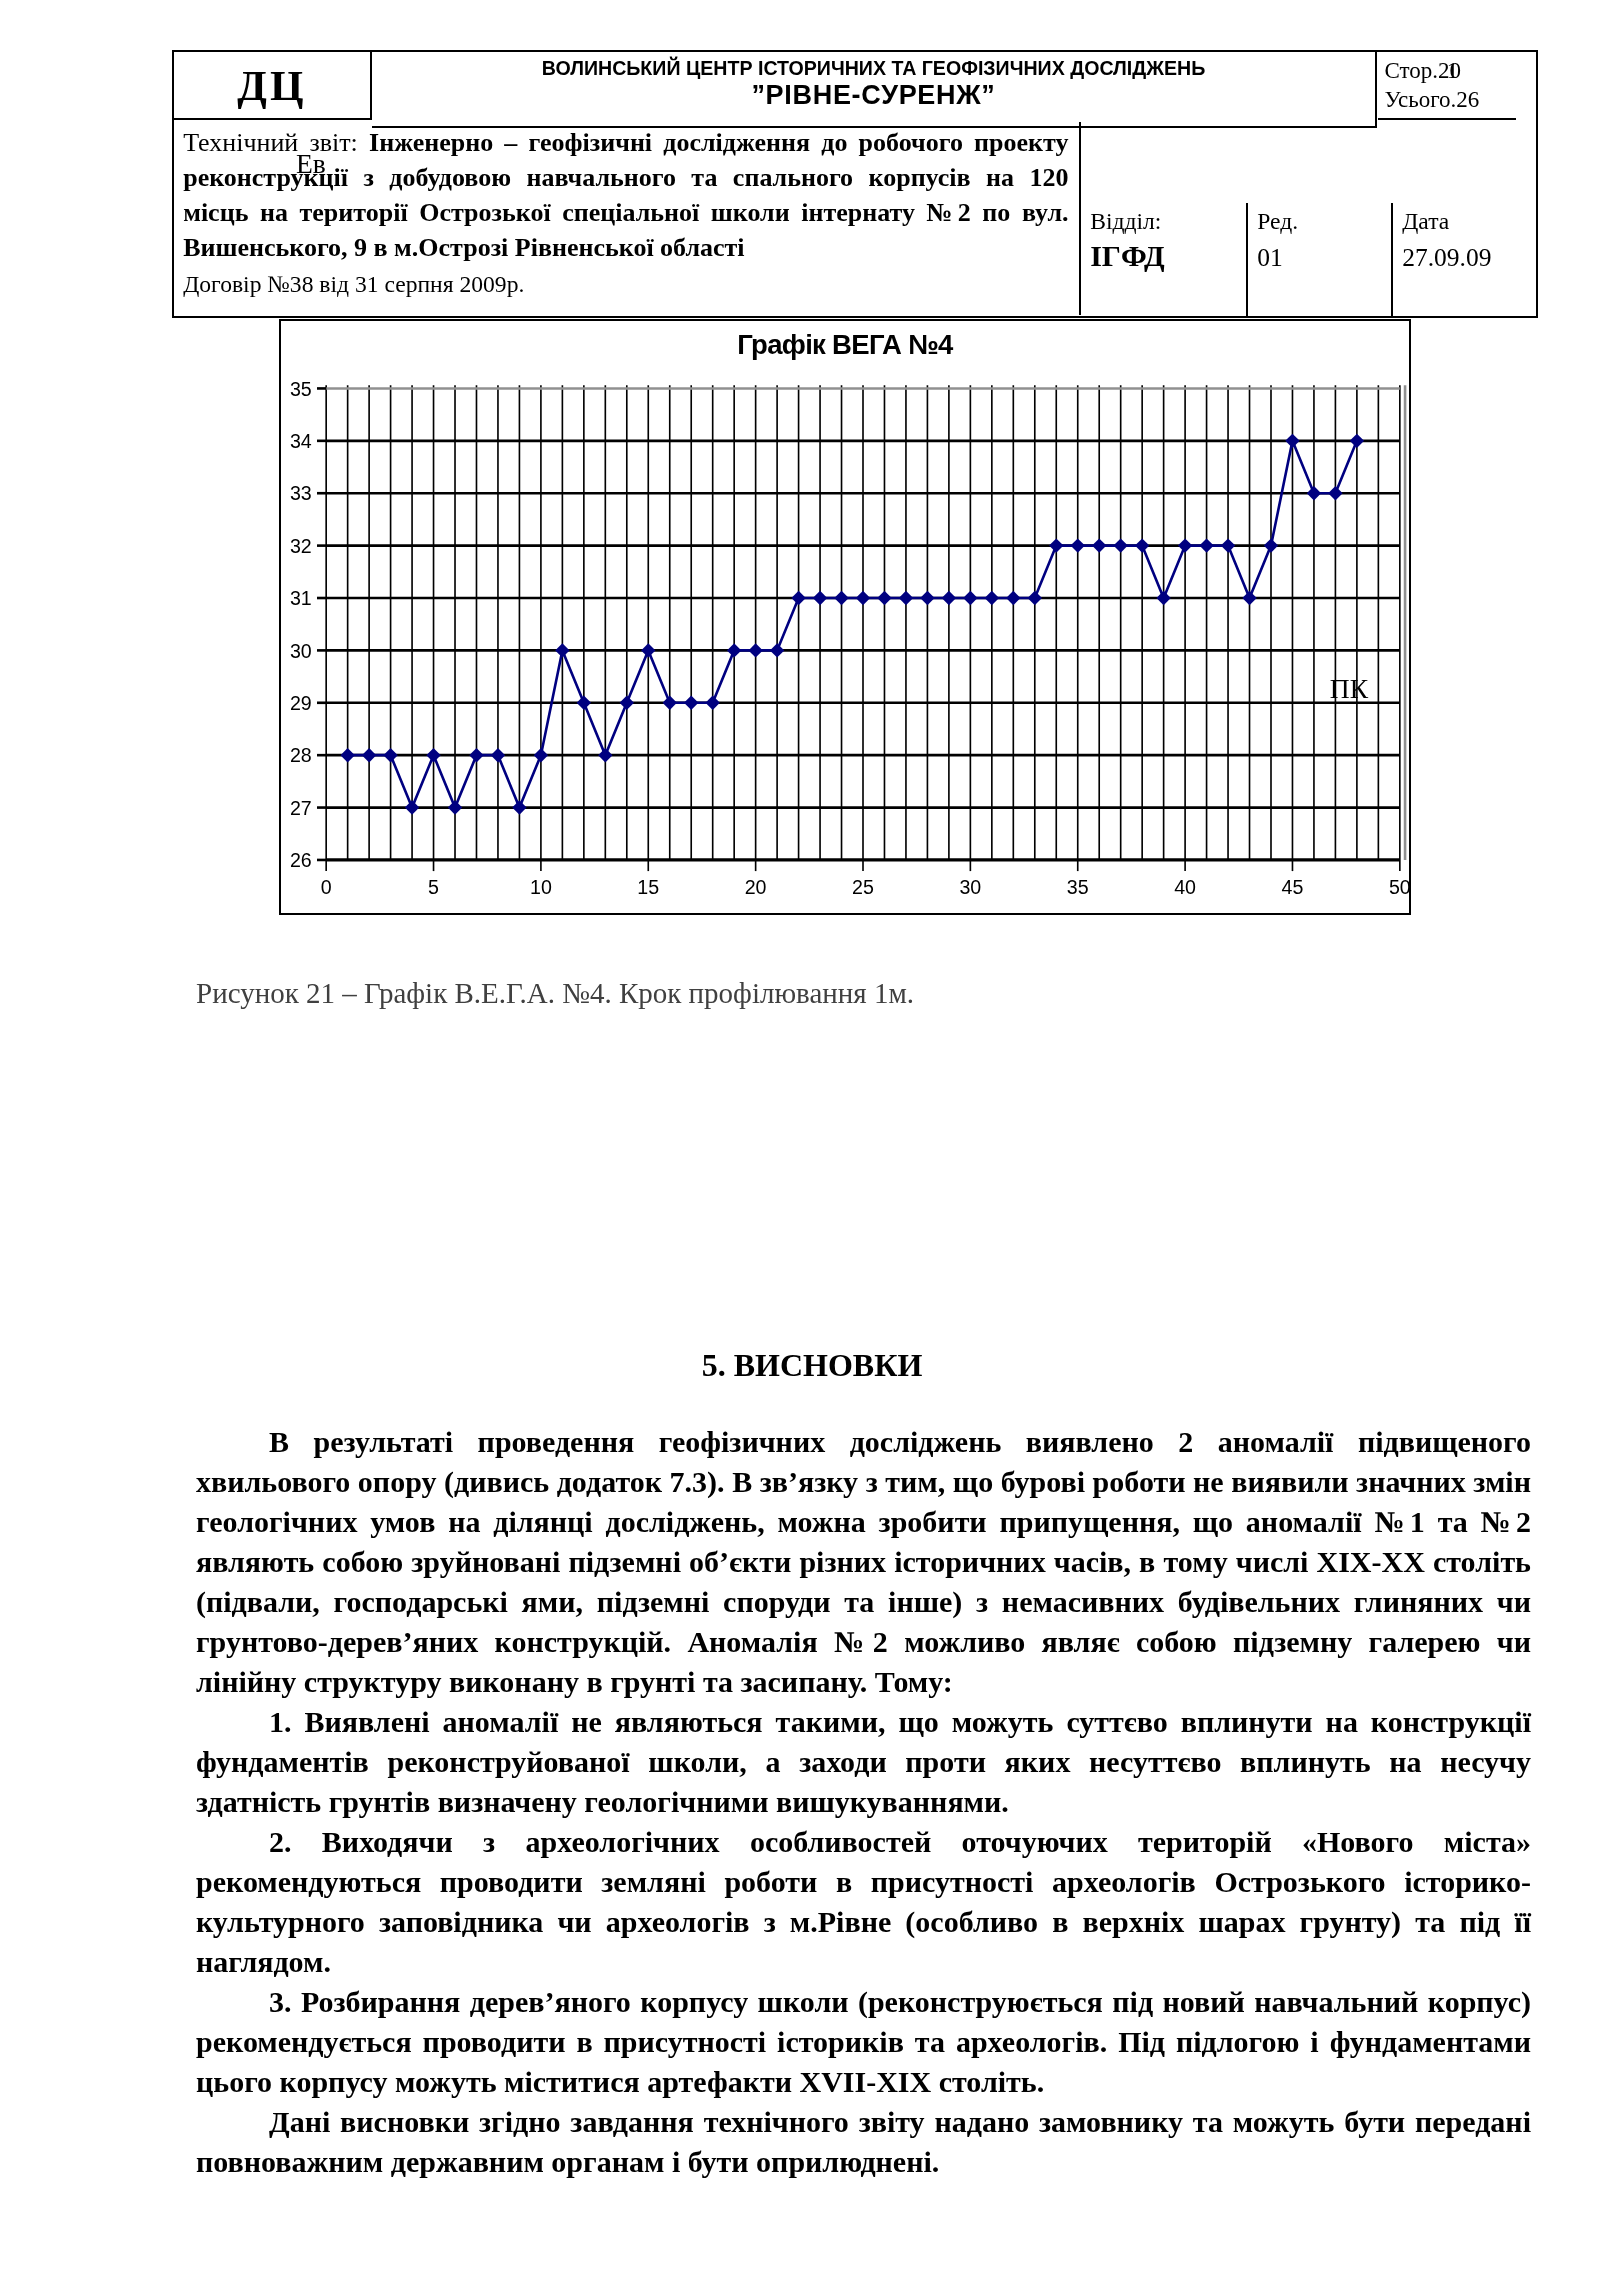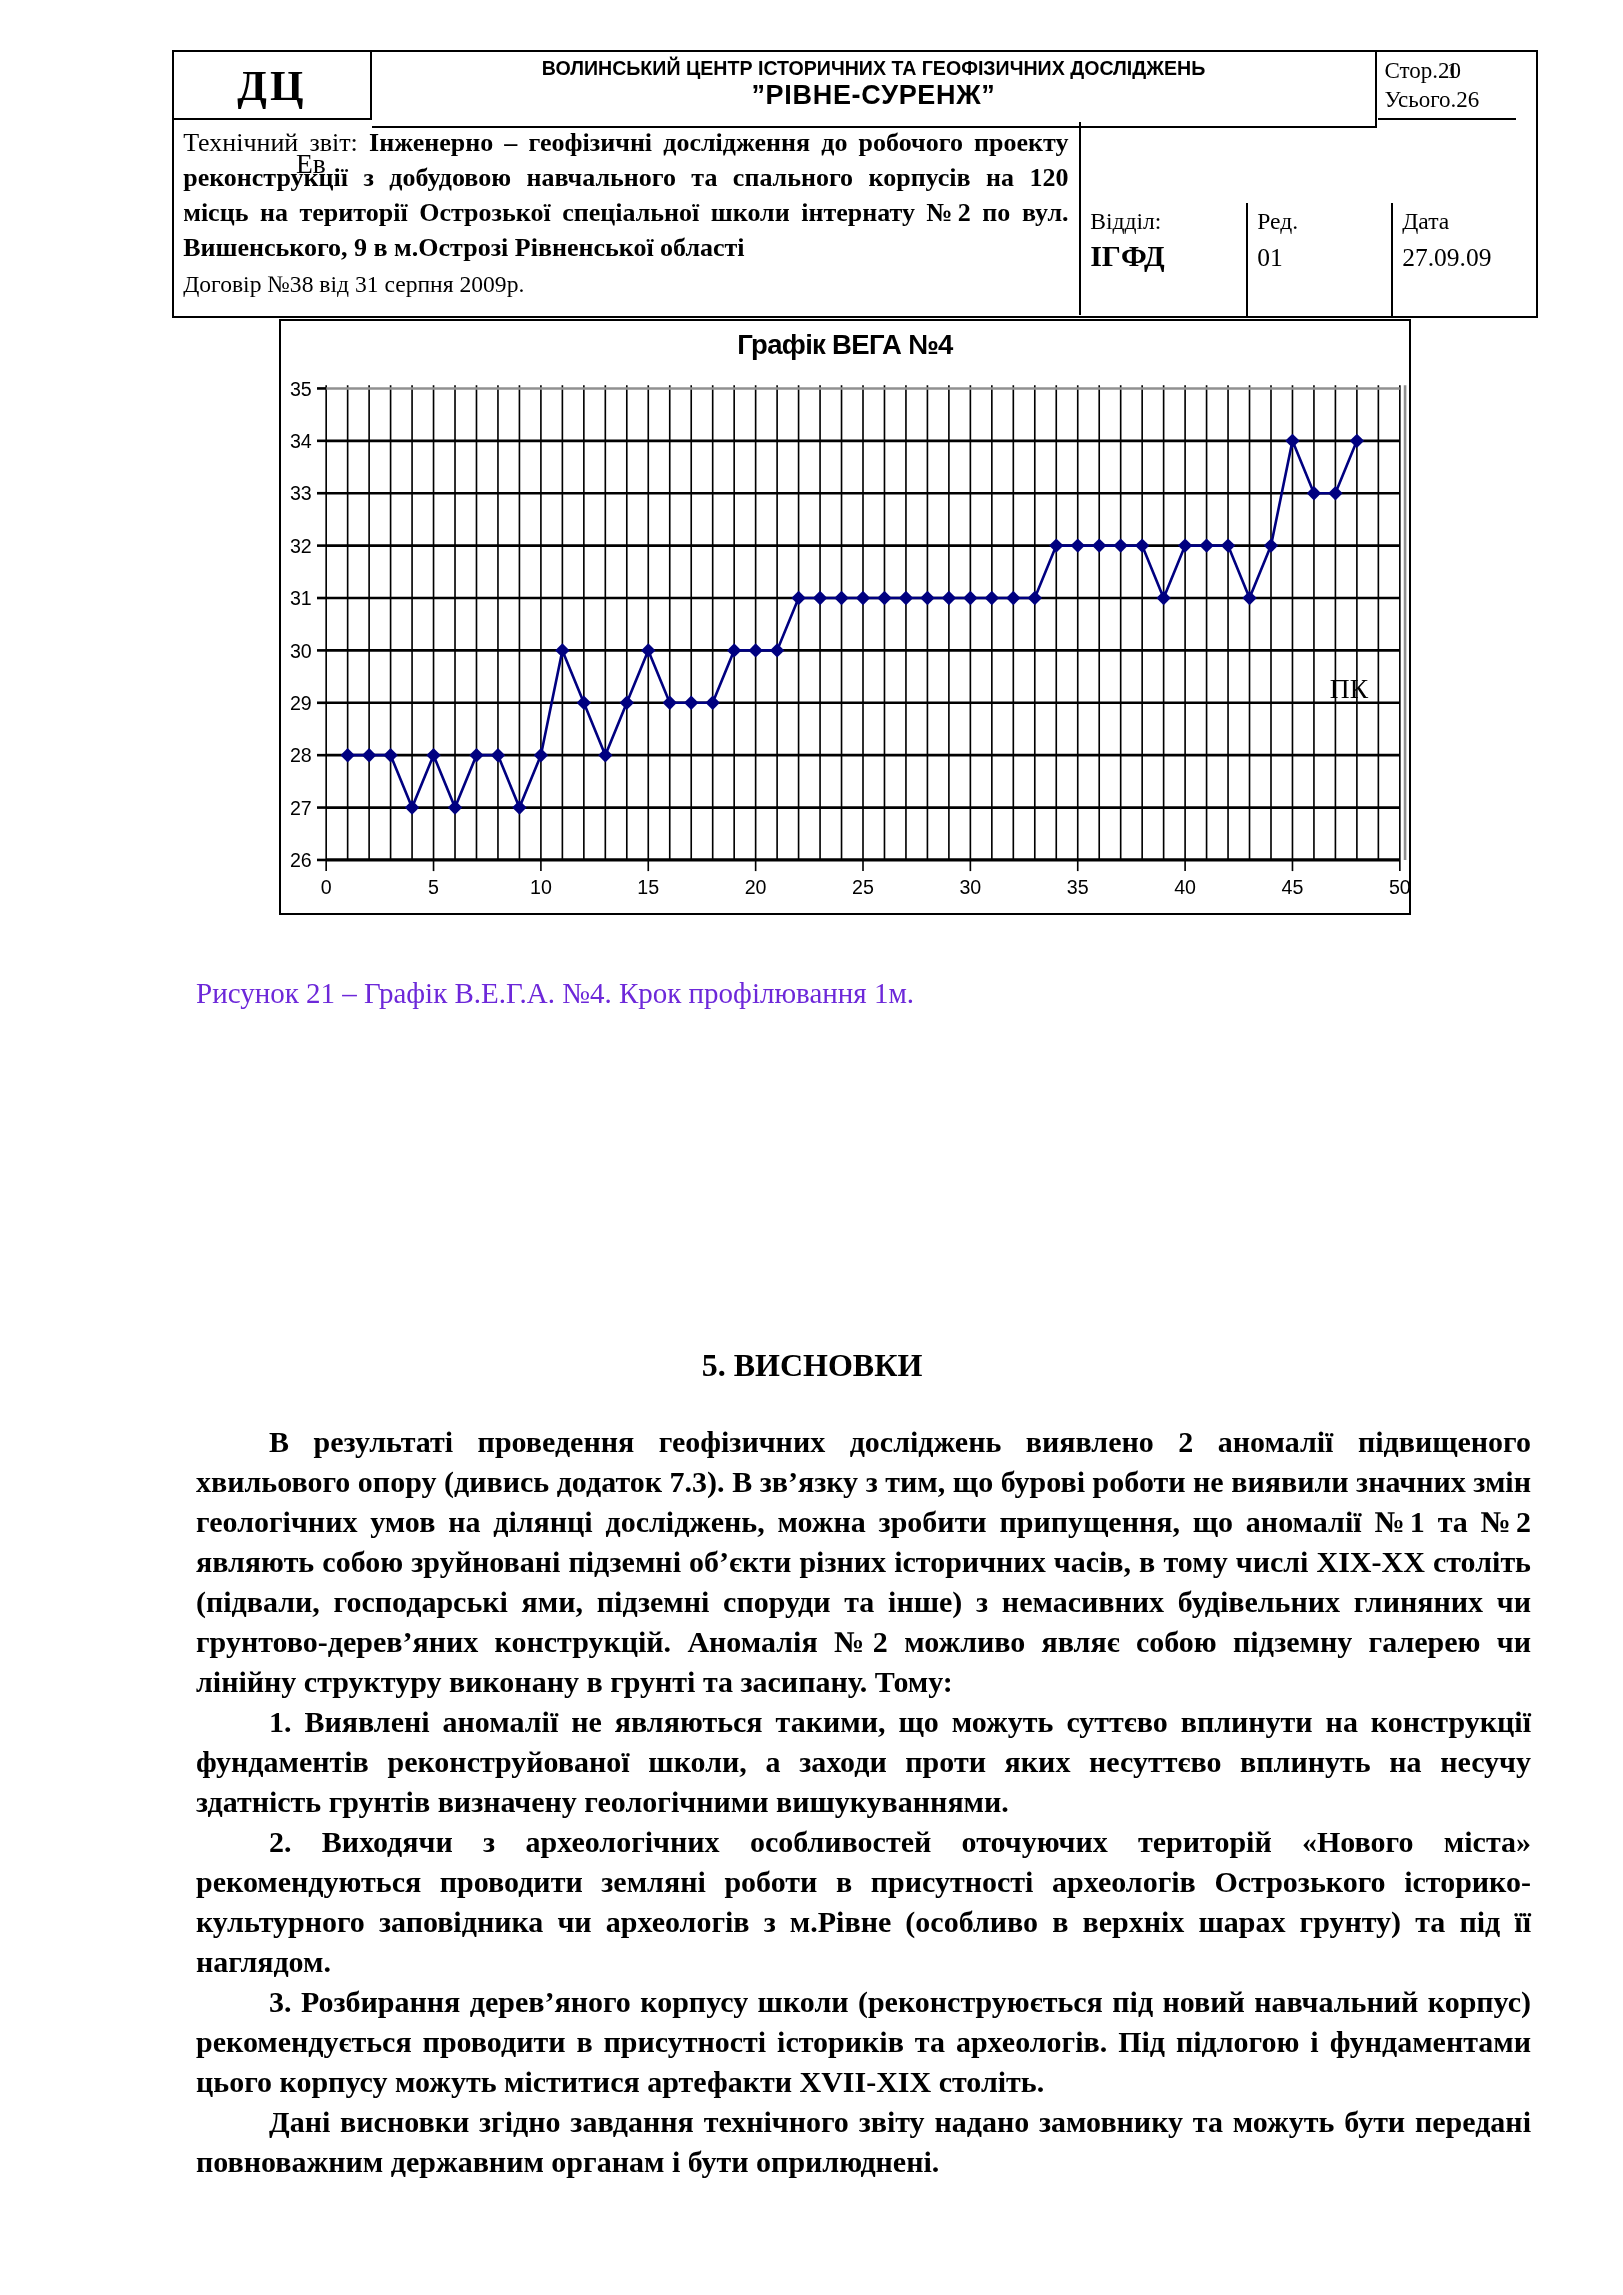--- a/index.html
+++ b/index.html
@@ -252,21 +252,21 @@
         <path d="M 1512.2 332 L 1523.2 343 L 1512.2 354 L 1501.2 343 Z" fill="#000080"></path>
         <path d="M 1545 172 L 1556 183 L 1545 194 L 1534 183 Z" fill="#000080"></path>
         <path d="M 1577.8 252 L 1588.8 263 L 1577.8 274 L 1566.8 263 Z" fill="#000080"></path>
         <path d="M 1610.6 252 L 1621.6 263 L 1610.6 274 L 1599.6 263 Z" fill="#000080"></path>
         <path d="M 1643.4 172 L 1654.4 183 L 1643.4 194 L 1632.4 183 Z" fill="#000080"></path>
         <text class="pk" x="1602" y="575">ПК</text>
       </svg>
     <div class="chart-title">Графік ВЕГА №4</div>
   </div>
 
-  <div class="fig-caption" style="color: #6d28d9;">Рисунок 21 – Графік В.Е.Г.А. №4. Крок профілювання 1м.</div>
+  <div class="fig-caption" style="color: #404040;">Рисунок 21 – Графік В.Е.Г.А. №4. Крок профілювання 1м.</div>
 
   <div class="heading">5. ВИСНОВКИ</div>
 
   <div class="bodytext">
     <p>В результаті проведення геофізичних досліджень виявлено 2 аномалії підвищеного хвильового опору (дивись додаток 7.3). В зв’язку з тим, що бурові роботи не виявили значних змін геологічних умов на ділянці досліджень, можна зробити припущення, що аномалії №1 та №2 являють собою зруйновані підземні об’єкти різних історичних часів, в тому числі XIX-XX століть (підвали, господарські ями, підземні споруди та інше) з немасивних будівельних глиняних чи грунтово-дерев’яних конструкцій. Аномалія №2 можливо являє собою підземну галерею чи лінійну структуру виконану в грунті та засипану. Тому:</p>
     <p>1. Виявлені аномалії не являються такими, що можуть суттєво вплинути на конструкції фундаментів реконструйованої школи, а заходи проти яких несуттєво вплинуть на несучу здатність грунтів визначену геологічними вишукуваннями.</p>
     <p>2. Виходячи з археологічних особливостей оточуючих територій «Нового міста» рекомендуються проводити земляні роботи в присутності археологів Острозького історико-культурного заповідника чи археологів з м.Рівне (особливо в верхніх шарах грунту) та під її наглядом.</p>
     <p>3. Розбирання дерев’яного корпусу школи (реконструюється під новий навчальний корпус) рекомендується проводити в присутності істориків та археологів. Під підлогою і фундаментами цього корпусу можуть міститися артефакти XVII-XIX століть.</p>
     <p>Дані висновки згідно завдання технічного звіту надано замовнику та можуть бути передані повноважним державним органам і бути оприлюднені.</p>
   </div>

